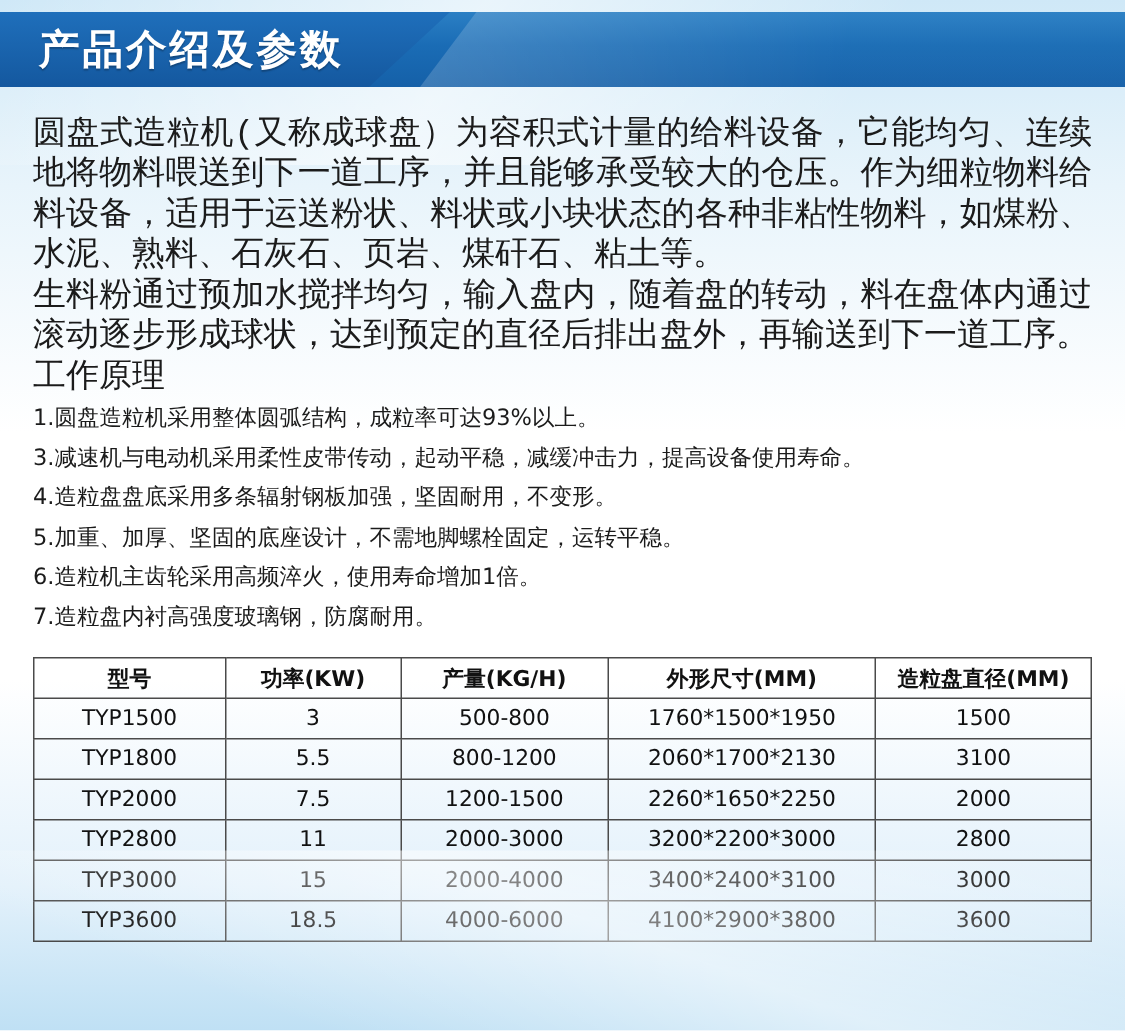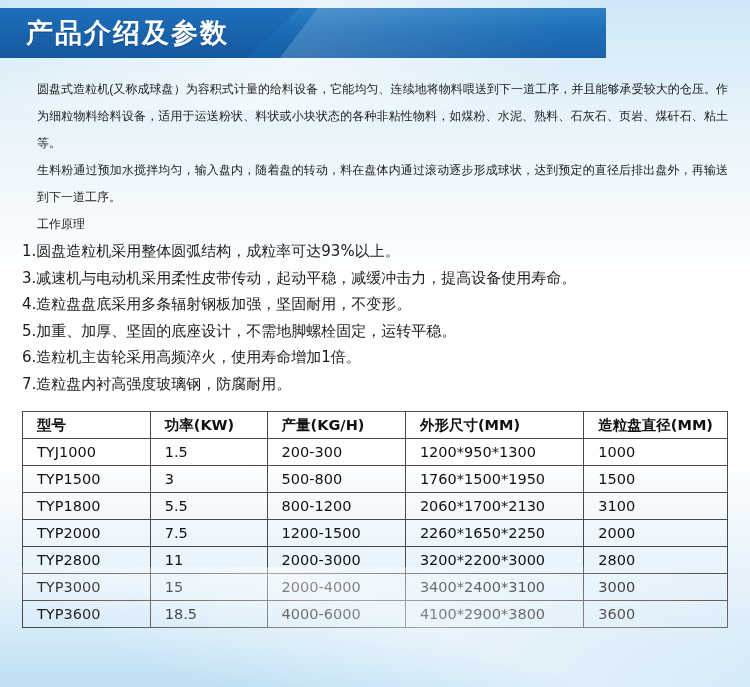--- a/index.html
+++ b/index.html
@@ -33,21 +33,21 @@
     content: "";
     position: absolute;
     left: 0; right: 0; bottom: 0; height: 120px;
     background: linear-gradient(200deg, rgba(255,255,255,0.0) 0%, rgba(255,255,255,0.5) 45%, rgba(255,255,255,0.0) 80%);
     pointer-events: none;
   }
 
   
   .banner {
     position: relative;
-    width: 606px;
+    width: 750px;
     height: 62px;
     overflow: hidden;
   }
   .banner-bg {
     position: absolute;
     top: 8px;
     left: 0;
     width: 750px;
     height: 50px;
     background: linear-gradient(to bottom, #2b7fc4 0%, #1a6cb5 45%, #1560a8 100%);
@@ -83,26 +83,26 @@
     white-space: nowrap;
   }
 
   
   .content {
     position: relative;
     padding: 14px 22px 0 22px;
     box-sizing: border-box;
   }
   .para {
-    font-size: 12px;
+    font-size: 22px;
     line-height: 27px;
     color: #1b1b1b;
-    font-family: Liberation Sans, sans-serif;
+    font-family: Liberation Mono, monospace;
     text-align: justify;
-    margin: 0 0 0 15px;
+    margin: 0 0 0 0;
   }
   .list {
     margin: 0;
     padding: 0;
     list-style: none;
   }
   .list li {
     font-size: 15px;
     line-height: 26.5px;
     color: #1b1b1b;
@@ -115,21 +115,21 @@
     margin: 14px 22px 0 22px;
   }
   table.spec {
     border-collapse: collapse;
     width: 706px;
     background: transparent;
     font-family: "DejaVu Sans", "Liberation Sans", sans-serif;
   }
   table.spec th, table.spec td {
     border: 1px solid #4a4a4a;
-    text-align: left;
+    text-align: center;
     font-size: 14.5px;
     color: #111111;
     height: 26px;
     padding: 0 14px;
     white-space: nowrap;
   }
   table.spec th {
     font-weight: bold;
     font-size: 14.5px;
   }
@@ -183,27 +183,20 @@
         <tr>
           <th>型号</th>
           <th>功率(KW)</th>
           <th>产量(KG/H)</th>
           <th>外形尺寸(MM)</th>
           <th>造粒盘直径(MM)</th>
         </tr>
       </thead>
       <tbody>
         <tr>
-          <td>TYJ1000</td>
-          <td>1.5</td>
-          <td>200-300</td>
-          <td>1200*950*1300</td>
-          <td>1000</td>
-        </tr>
-        <tr>
           <td>TYP1500</td>
           <td>3</td>
           <td>500-800</td>
           <td>1760*1500*1950</td>
           <td>1500</td>
         </tr>
         <tr>
           <td>TYP1800</td>
           <td>5.5</td>
           <td>800-1200</td>

